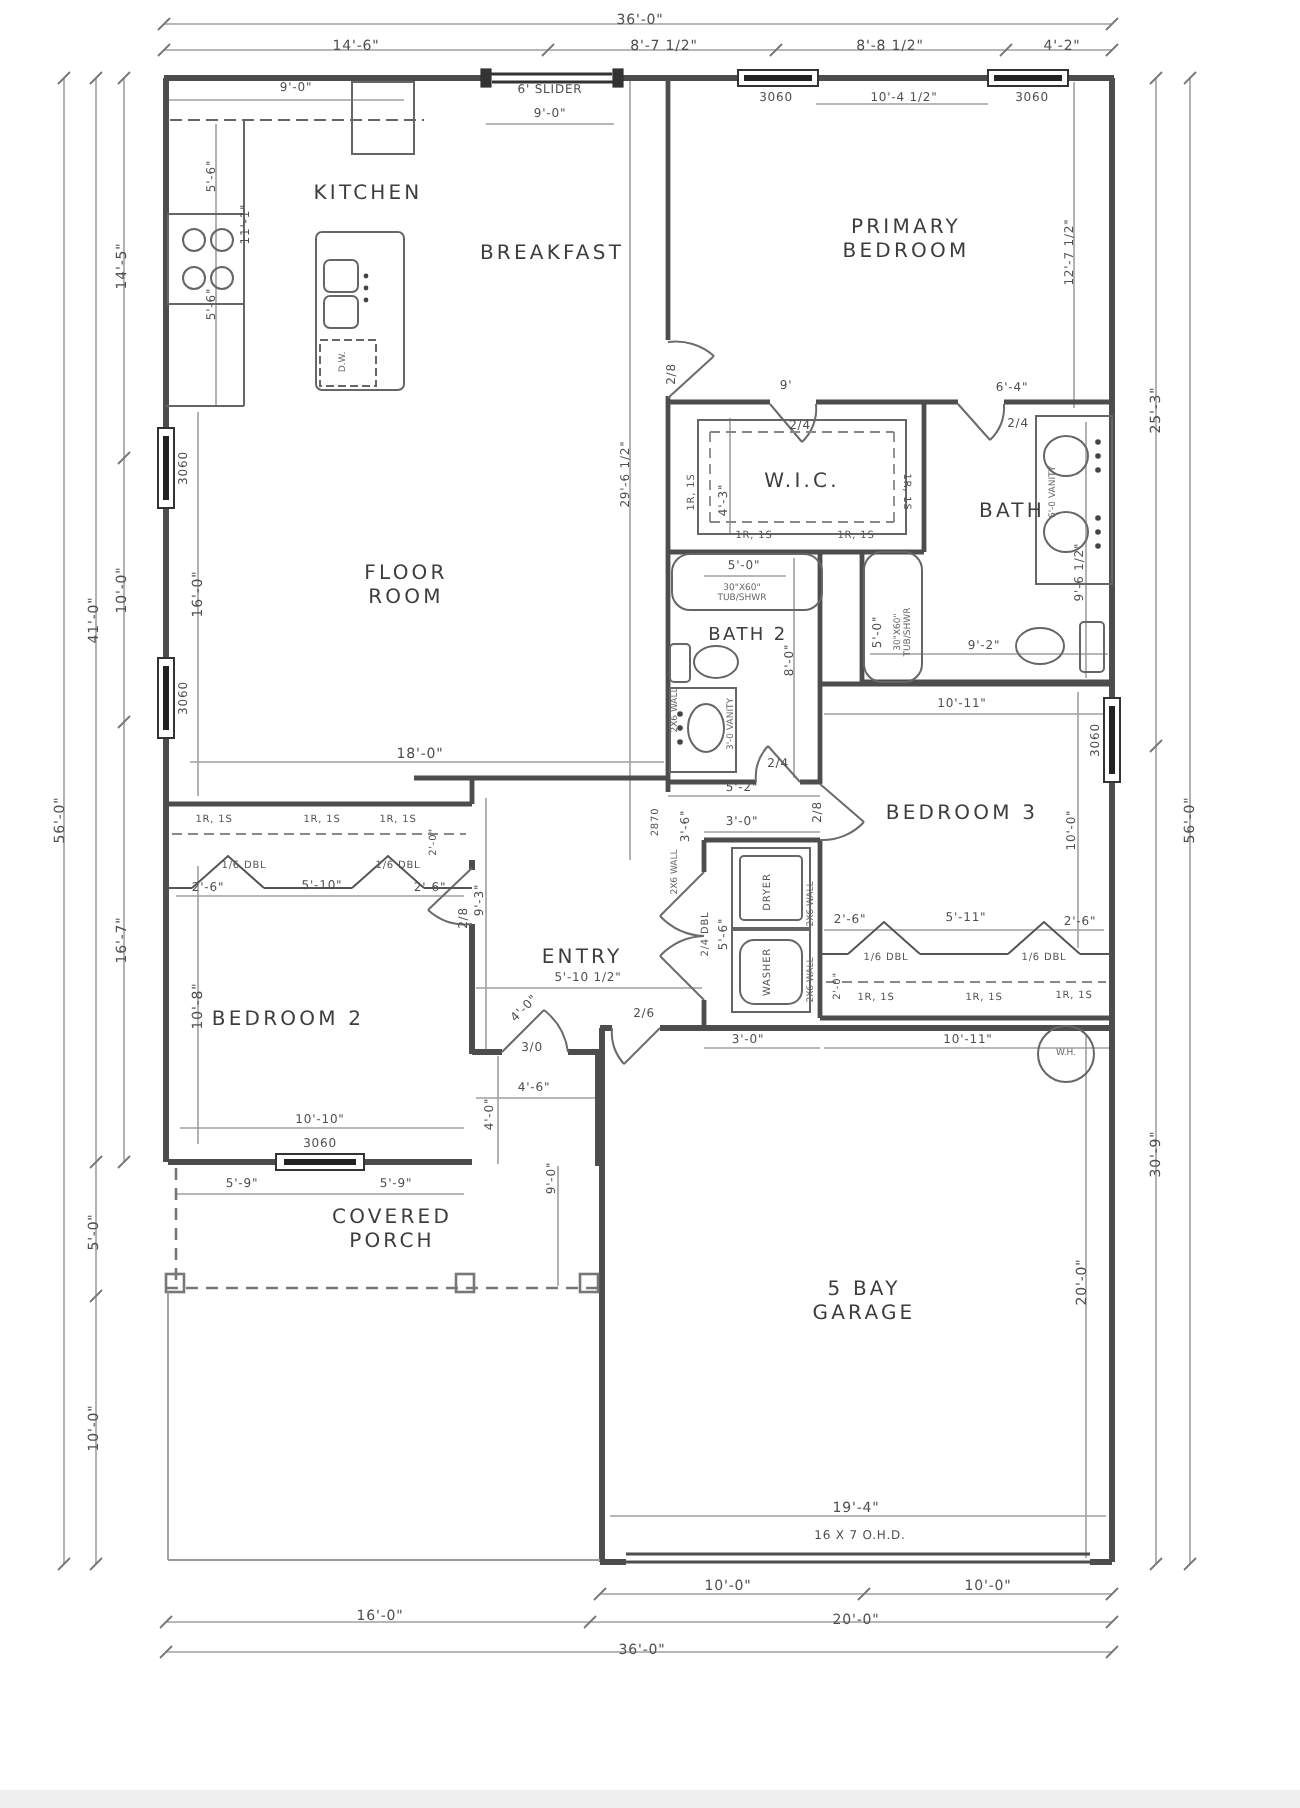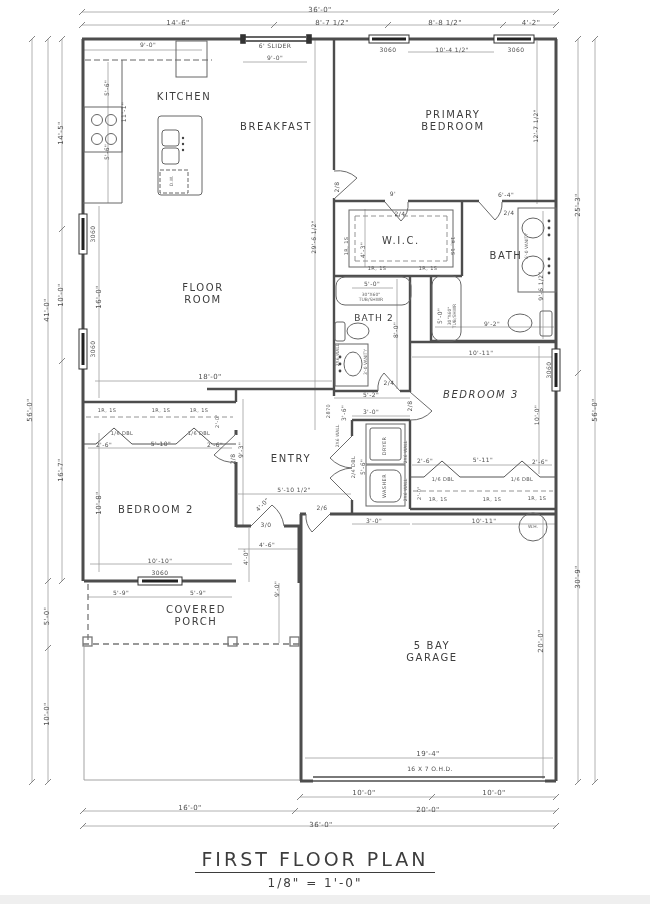--- a/index.html
+++ b/index.html
@@ -264,51 +264,51 @@
 TUB/SHWR</div>
       <div class="lbl room2" style="left: 374px; top: 318px; transform: translate(-50%, -50%);">BATH 2</div>
       <div class="lbl small" style="left: 396px; top: 330px; transform: translate(-50%, -50%) rotate(-90deg);">8'-0"</div>
       <div class="lbl micro" style="left: 338px; top: 355px; transform: translate(-50%, -50%) rotate(-90deg);">2X6 WALL</div>
       <div class="lbl micro" style="left: 366px; top: 362px; transform: translate(-50%, -50%) rotate(-90deg);">3'-0 VANITY</div>
       <div class="lbl micro" style="left: 338px; top: 436px; transform: translate(-50%, -50%) rotate(-90deg);">2X6 WALL</div>
       <div class="lbl small" style="left: 389px; top: 383px; transform: translate(-50%, -50%);">2/4</div>
       <div class="lbl small" style="left: 371px; top: 395px; transform: translate(-50%, -50%);">5'-2"</div>
       <div class="lbl tiny" style="left: 329px; top: 411px; transform: translate(-50%, -50%) rotate(-90deg);">2870</div>
       <div class="lbl small" style="left: 344px; top: 413px; transform: translate(-50%, -50%) rotate(-90deg);">3'-6"</div>
-      <div class="lbl room" style="left: 291px; top: 459px; transform: translate(-50%, -50%);">ENTRY</div>
+      <div class="lbl room" style="left: 291px; top: 479px; transform: translate(-50%, -50%);">ENTRY</div>
       <div class="lbl small" style="left: 294px; top: 490px; transform: translate(-50%, -50%);">5'-10 1/2"</div>
       <div class="lbl small" style="left: 263px; top: 505px; transform: translate(-50%, -50%) rotate(-45deg);">4'-0"</div>
       <div class="lbl small" style="left: 266px; top: 525px; transform: translate(-50%, -50%);">3/0</div>
       <div class="lbl small" style="left: 267px; top: 545px; transform: translate(-50%, -50%);">4'-6"</div>
       <div class="lbl small" style="left: 246px; top: 557px; transform: translate(-50%, -50%) rotate(-90deg);">4'-0"</div>
       <div class="lbl small" style="left: 322px; top: 508px; transform: translate(-50%, -50%);">2/6</div>
       <div class="lbl small" style="left: 241px; top: 450px; transform: translate(-50%, -50%) rotate(-90deg);">9'-3"</div>
       <div class="lbl tiny" style="left: 385px; top: 446px; transform: translate(-50%, -50%) rotate(-90deg);">DRYER</div>
       <div class="lbl tiny" style="left: 385px; top: 486px; transform: translate(-50%, -50%) rotate(-90deg);">WASHER</div>
       <div class="lbl small" style="left: 363px; top: 467px; transform: translate(-50%, -50%) rotate(-90deg);">5'-6"</div>
       <div class="lbl tiny" style="left: 354px; top: 467px; transform: translate(-50%, -50%) rotate(-90deg);">2/4 DBL</div>
       <div class="lbl small" style="left: 371px; top: 412px; transform: translate(-50%, -50%);">3'-0"</div>
       <div class="lbl small" style="left: 374px; top: 521px; transform: translate(-50%, -50%);">3'-0"</div>
       <div class="lbl micro" style="left: 406px; top: 452px; transform: translate(-50%, -50%) rotate(-90deg);">2X6 WALL</div>
       <div class="lbl micro" style="left: 406px; top: 490px; transform: translate(-50%, -50%) rotate(-90deg);">2X6 WALL</div>
-      <div class="lbl room" style="left: 481px; top: 395px; transform: translate(-50%, -50%); font-style: italic;">BEDROOM 3</div>
+      <div class="lbl room" style="left: 481px; top: 407px; transform: translate(-50%, -50%);">BEDROOM 3</div>
       <div class="lbl small" style="left: 481px; top: 353px; transform: translate(-50%, -50%);">10'-11"</div>
       <div class="lbl small" style="left: 425px; top: 461px; transform: translate(-50%, -50%);">2'-6"</div>
       <div class="lbl small" style="left: 483px; top: 460px; transform: translate(-50%, -50%);">5'-11"</div>
       <div class="lbl small" style="left: 540px; top: 462px; transform: translate(-50%, -50%);">2'-6"</div>
       <div class="lbl tiny" style="left: 443px; top: 480px; transform: translate(-50%, -50%);">1/6 DBL</div>
       <div class="lbl tiny" style="left: 522px; top: 480px; transform: translate(-50%, -50%);">1/6 DBL</div>
       <div class="lbl tiny" style="left: 420px; top: 493px; transform: translate(-50%, -50%) rotate(-90deg);">2'-0"</div>
       <div class="lbl tiny" style="left: 438px; top: 500px; transform: translate(-50%, -50%);">1R, 1S</div>
       <div class="lbl tiny" style="left: 492px; top: 500px; transform: translate(-50%, -50%);">1R, 1S</div>
       <div class="lbl tiny" style="left: 537px; top: 499px; transform: translate(-50%, -50%);">1R, 1S</div>
       <div class="lbl small" style="left: 484px; top: 521px; transform: translate(-50%, -50%);">10'-11"</div>
       <div class="lbl micro" style="left: 533px; top: 527px; transform: translate(-50%, -50%);">W.H.</div>
       <div class="lbl small" style="left: 410px; top: 406px; transform: translate(-50%, -50%) rotate(-90deg);">2/8</div>
-      <div class="lbl room" style="left: 156px; top: 510px; transform: translate(-50%, -50%);">BEDROOM 2</div>
+      <div class="lbl room" style="left: 144px; top: 510px; transform: translate(-50%, -50%);">BEDROOM 2</div>
       <div class="lbl tiny" style="left: 107px; top: 411px; transform: translate(-50%, -50%);">1R, 1S</div>
       <div class="lbl tiny" style="left: 161px; top: 411px; transform: translate(-50%, -50%);">1R, 1S</div>
       <div class="lbl tiny" style="left: 199px; top: 411px; transform: translate(-50%, -50%);">1R, 1S</div>
       <div class="lbl tiny" style="left: 218px; top: 421px; transform: translate(-50%, -50%) rotate(-90deg);">2'-0"</div>
       <div class="lbl tiny" style="left: 122px; top: 434px; transform: translate(-50%, -50%);">1/6 DBL</div>
       <div class="lbl tiny" style="left: 199px; top: 434px; transform: translate(-50%, -50%);">1/6 DBL</div>
       <div class="lbl small" style="left: 104px; top: 445px; transform: translate(-50%, -50%);">2'-6"</div>
       <div class="lbl small" style="left: 161px; top: 444px; transform: translate(-50%, -50%);">5'-10"</div>
       <div class="lbl small" style="left: 215px; top: 445px; transform: translate(-50%, -50%);">2'-6"</div>
       <div class="lbl small" style="left: 233px; top: 459px; transform: translate(-50%, -50%) rotate(-90deg);">2/8</div>
@@ -316,19 +316,15 @@
       <div class="lbl small" style="left: 160px; top: 573px; transform: translate(-50%, -50%);">3060</div>
       <div class="lbl small" style="left: 121px; top: 593px; transform: translate(-50%, -50%);">5'-9"</div>
       <div class="lbl small" style="left: 198px; top: 593px; transform: translate(-50%, -50%);">5'-9"</div>
       <div class="lbl room" style="left: 196px; top: 615px; transform: translate(-50%, -50%);">COVERED
 PORCH</div>
       <div class="lbl small" style="left: 277px; top: 589px; transform: translate(-50%, -50%) rotate(-90deg);">9'-0"</div>
       <div class="lbl room" style="left: 432px; top: 651px; transform: translate(-50%, -50%);">5 BAY
 GARAGE</div>
     </div>
 
-  <div id="titleblock">
-    <div id="plan-title">FIRST FLOOR PLAN</div>
-    <div id="plan-scale">1/8" = 1'-0"</div>
-  </div>
 
   <div id="pagefoot"></div>
 </div>
 
 </body></html>

